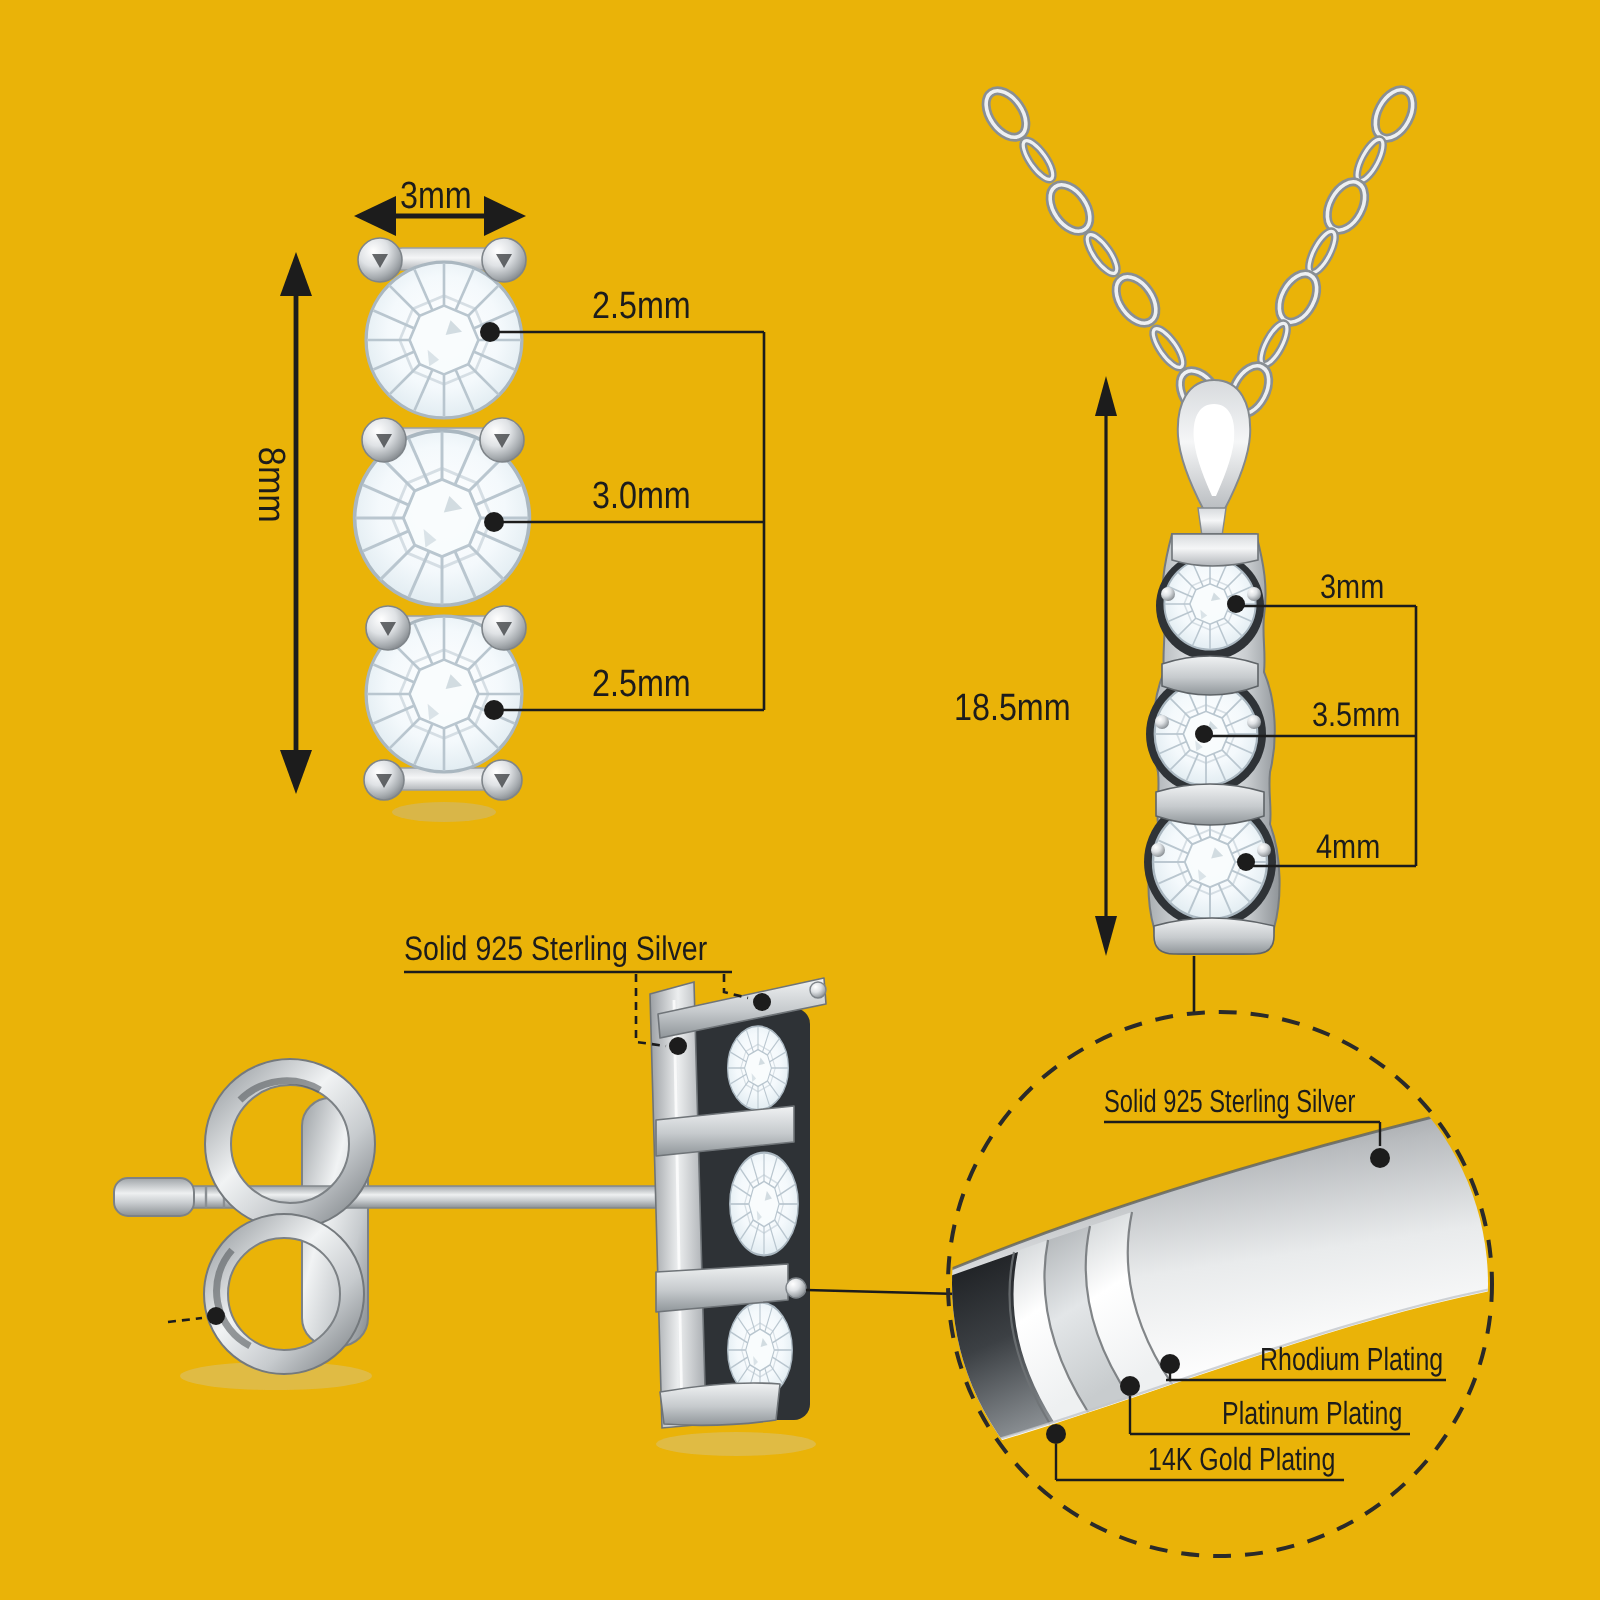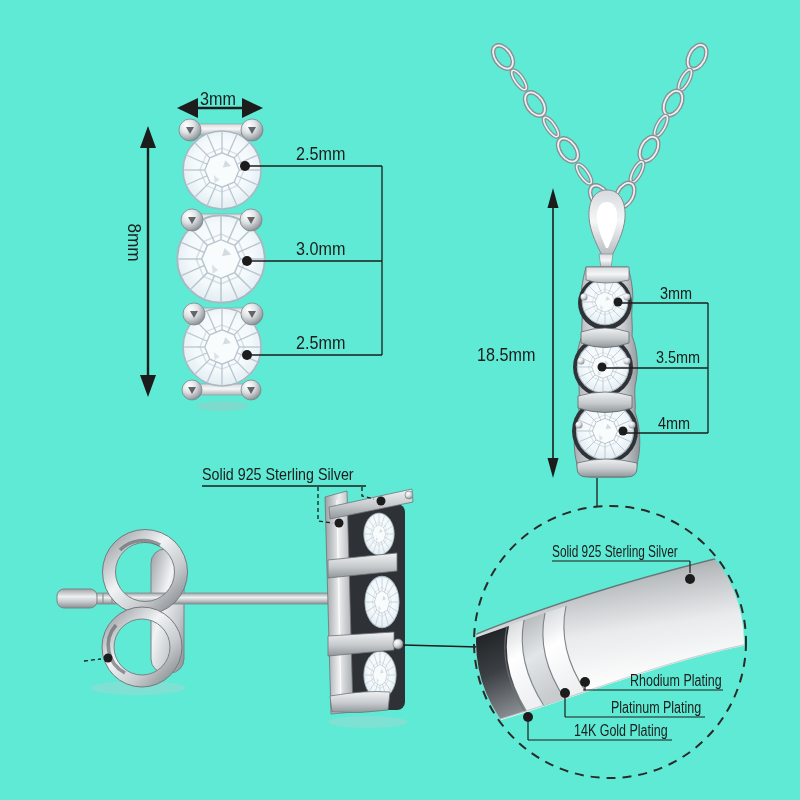--- a/index.html
+++ b/index.html
@@ -1,16 +1,16 @@
 <!DOCTYPE html>
 <html><head>
 <meta charset="utf-8">
 <style>
   html,body{margin:0;padding:0;background:#ffffff;}
-  #canvas{position:relative;width:800px;height:800px;background:#5eead4;overflow:hidden;
+  #canvas{position:relative;width:800px;height:800px;background:#eab308;overflow:hidden;
           font-family:"Liberation Sans", sans-serif;color:#1c1c1c;}
   #art{position:absolute;left:0;top:0;}
   .lbl{position:absolute;white-space:nowrap;color:#1c1c1c;transform-origin:0 50%;line-height:1.1;}
   .dim{font-size:19px;transform:scaleX(.85);}
   .dim-sm{font-size:17px;transform:scaleX(.85);}
   .callout{font-size:17px;transform:scaleX(.84);}
   .callout-sm{font-size:16px;transform:scaleX(.74);}
   .callout-xs{font-size:16px;transform:scaleX(.78);}
   .rot90{transform:rotate(90deg) scaleX(.9);transform-origin:50% 50%;text-align:center;}
 </style>

